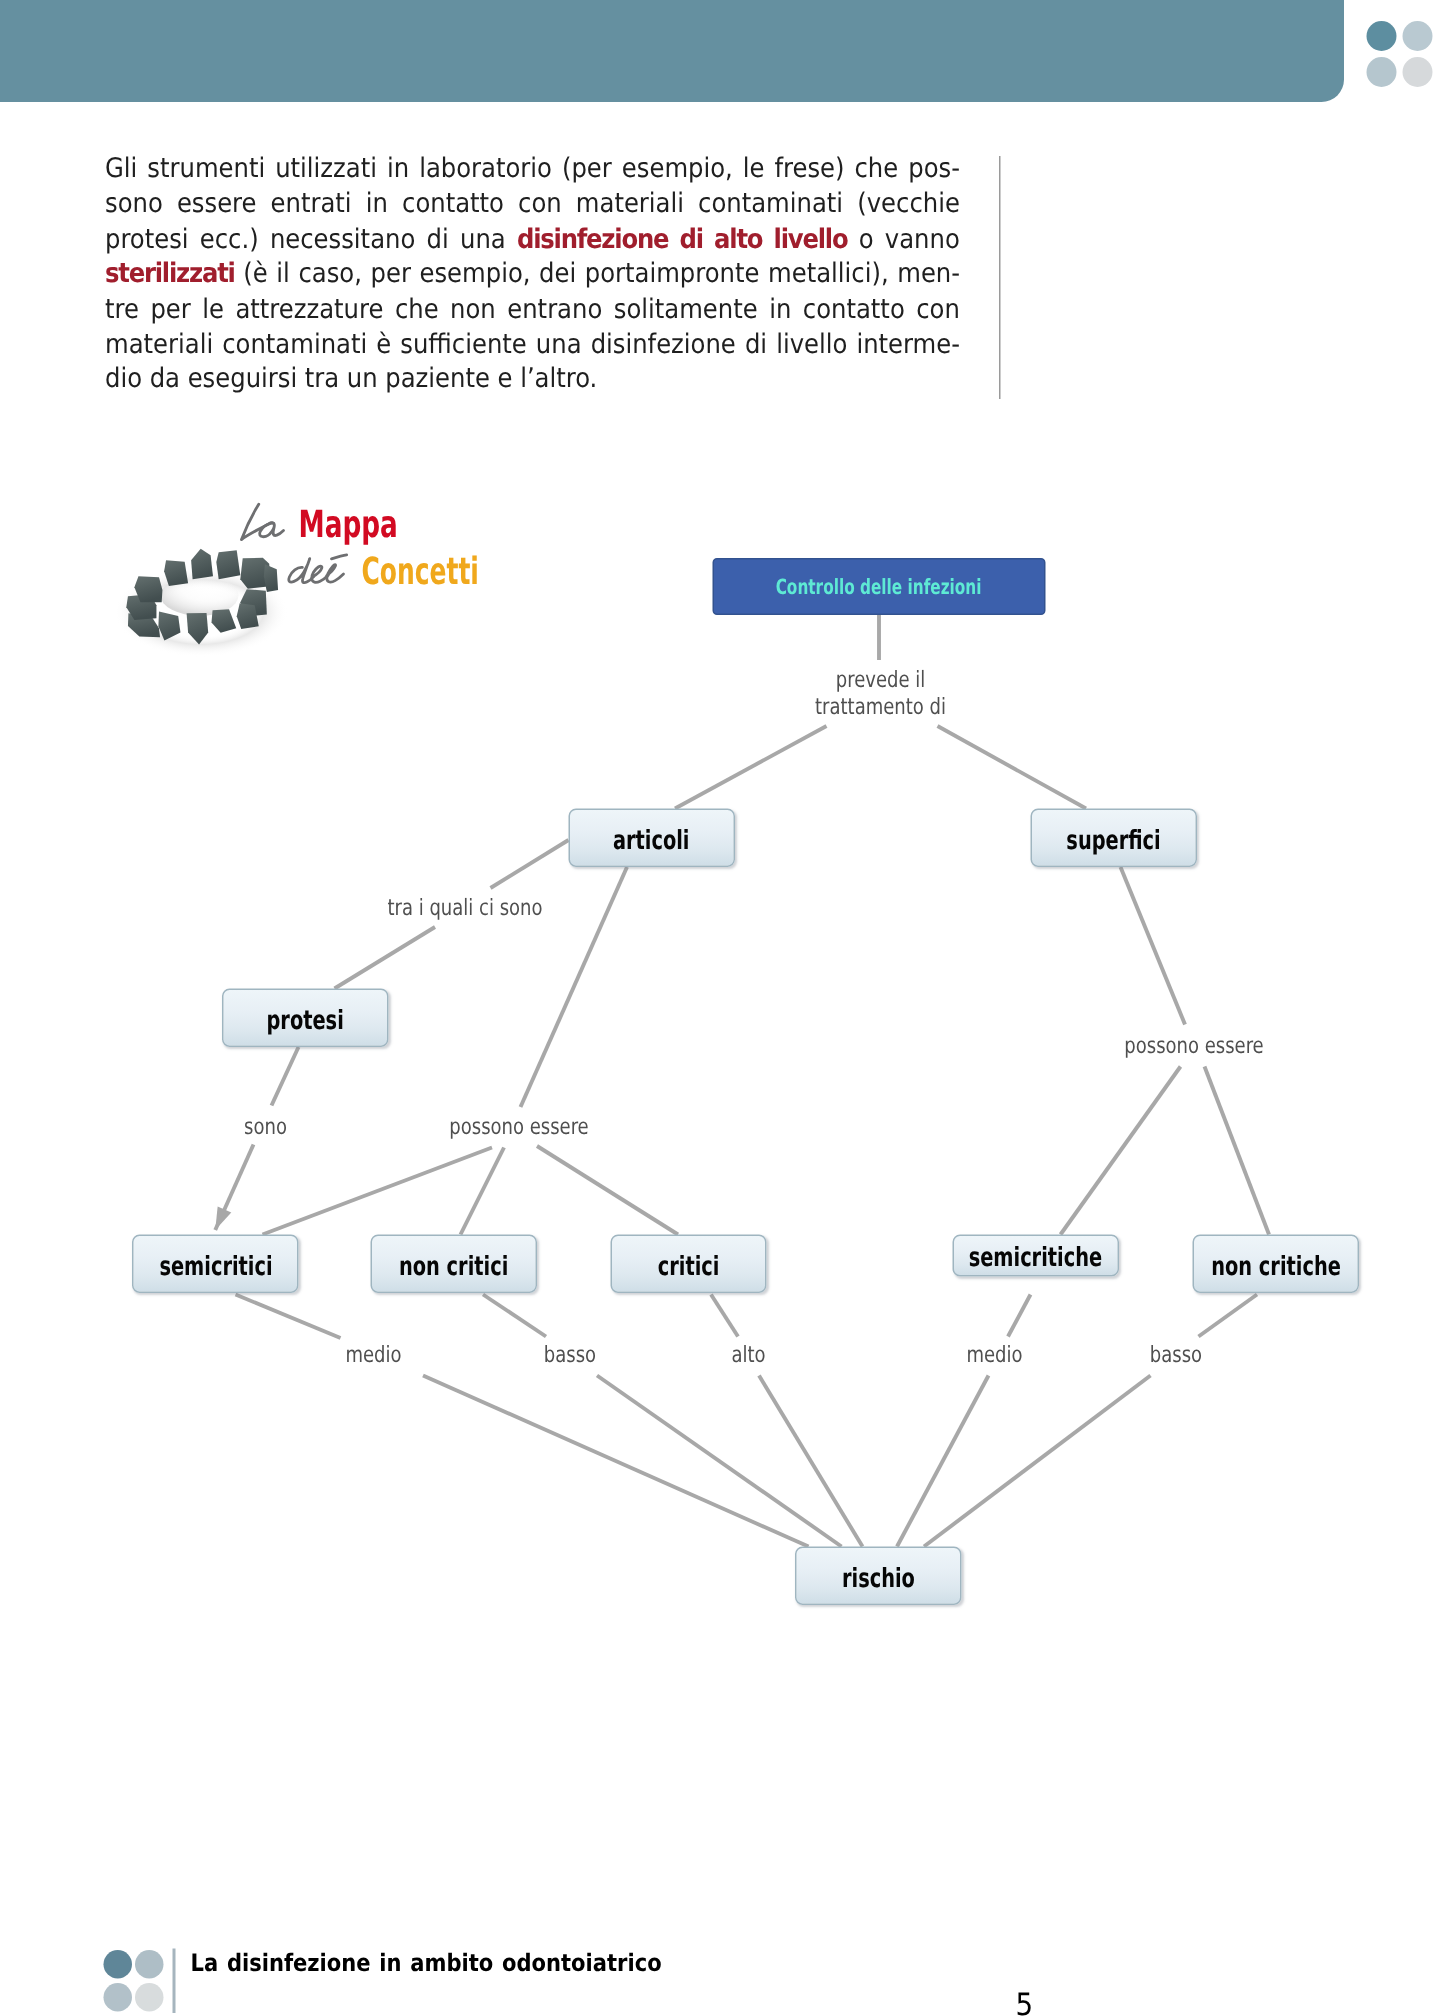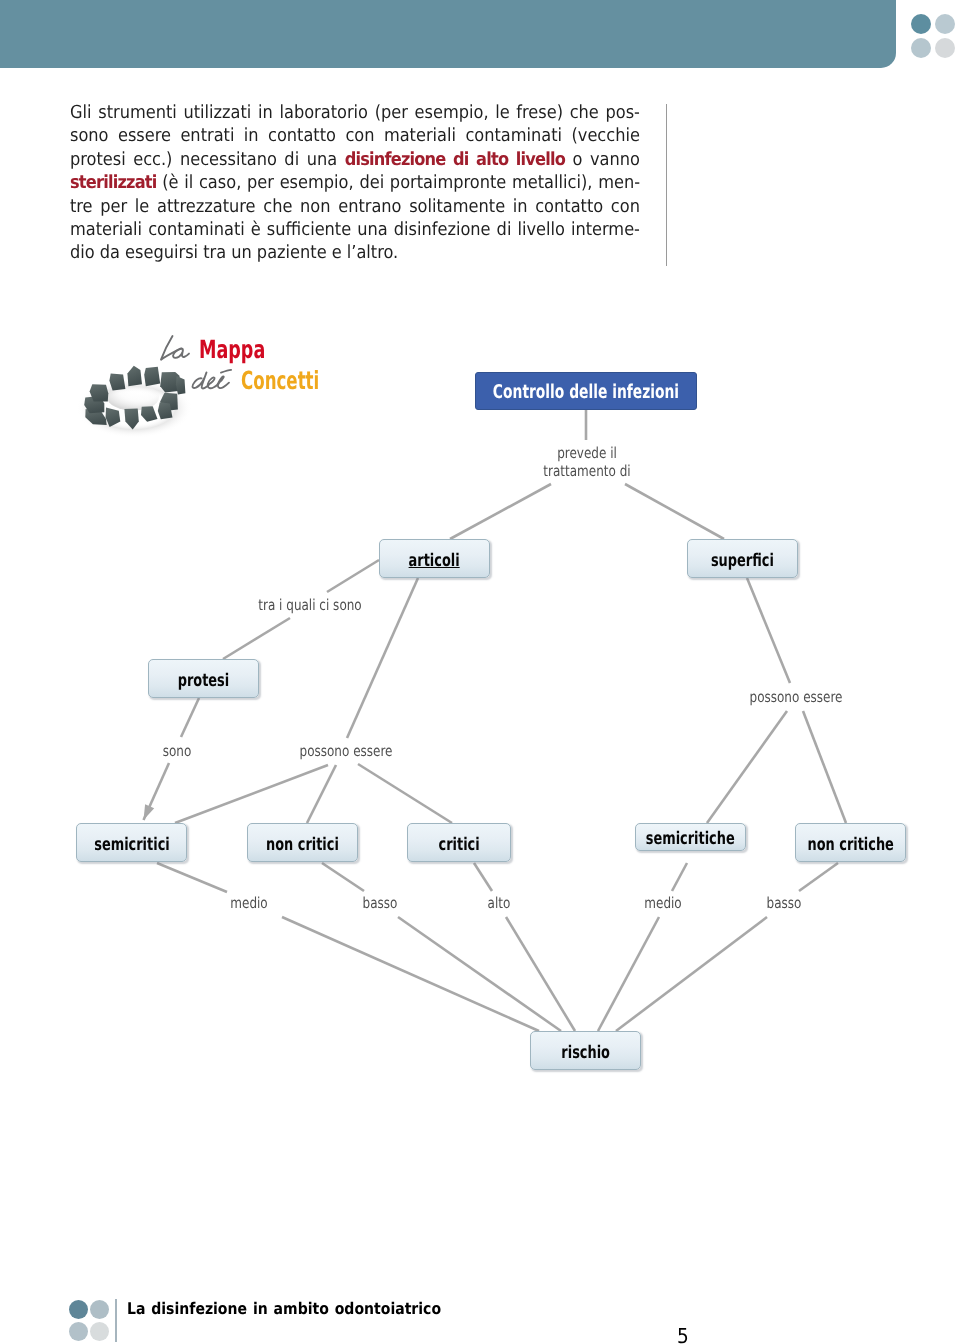--- a/index.html
+++ b/index.html
@@ -40,21 +40,21 @@
   .edges{position:absolute;left:0;top:0;}
   .node{position:absolute;box-sizing:border-box;
         border:1px solid #9fb5c0;border-radius:5px;
         background:linear-gradient(to bottom,#eef5f9 0%,#e7eff5 40%,#dde8ef 72%,#cfdee7 100%);
         display:flex;align-items:center;justify-content:center;
         font-family:"DejaVu Sans",sans-serif;font-stretch:condensed;
         font-weight:bold;font-size:17.5px;color:#060606;
         box-shadow:1.2px 1.2px 1.6px rgba(120,130,140,.35);}
   .node > span{display:inline-block;white-space:nowrap;transform:scaleX(.82);position:relative;top:2px;-webkit-font-smoothing:antialiased;}
   .node.root{background:#3c60ac;border:1px solid #32528f;border-radius:3px;
-             color:#ffffff;font-size:19px;box-shadow:none;}
+             color:#5eead4;font-size:14px;box-shadow:none;}
   .node.root > span{transform:scaleX(.81);top:1px;}
   .elabel{position:absolute;font-family:"DejaVu Sans",sans-serif;font-stretch:condensed;
           font-size:15px;color:#4f4f4f;white-space:nowrap;font-weight:normal;line-height:17.5px;}
   .elabel > div{transform:scaleX(.89);-webkit-font-smoothing:antialiased;}
 
   
   .footer-dots{position:absolute;left:69px;top:1300px;width:42px;height:42px;}
   .fdot{position:absolute;width:19px;height:19px;border-radius:50%;}
   .footer-rule{position:absolute;left:115px;top:1299px;width:1.5px;height:43px;background:#a6b5be;}
   .footer-title{position:absolute;left:127px;top:1299px;
@@ -180,30 +180,30 @@
         <path d="M474,863 L492,891" stroke="#a8a8a8" stroke-width="2.6" fill="none" stroke-linecap="butt"></path>
         <path d="M506,917 L575,1031" stroke="#a8a8a8" stroke-width="2.6" fill="none" stroke-linecap="butt"></path>
         <path d="M687,863 L672,891" stroke="#a8a8a8" stroke-width="2.6" fill="none" stroke-linecap="butt"></path>
         <path d="M659,917 L598,1031" stroke="#a8a8a8" stroke-width="2.6" fill="none" stroke-linecap="butt"></path>
         <path d="M838,863 L799,891" stroke="#a8a8a8" stroke-width="2.6" fill="none" stroke-linecap="butt"></path>
         <path d="M767,917 L616,1031" stroke="#a8a8a8" stroke-width="2.6" fill="none" stroke-linecap="butt"></path>
       </svg>
   <div class="node root" style="left: 475px; top: 372px; width: 222px; height: 38px;">
         <span>Controllo delle infezioni</span>
       </div>
-      <div class="node" style="left: 379px; top: 539px; width: 111px; height: 39px; text-decoration: underline;">
+      <div class="node" style="left: 379px; top: 539px; width: 111px; height: 39px;">
         <span>articoli</span>
       </div>
       <div class="node" style="left: 687px; top: 539px; width: 111px; height: 39px;">
         <span>superfici</span>
       </div>
       <div class="node" style="left: 148px; top: 659px; width: 111px; height: 39px;">
         <span>protesi</span>
       </div>
-      <div class="node" style="left: 76px; top: 823px; width: 111px; height: 39px;">
+      <div class="node" style="left: 88px; top: 823px; width: 111px; height: 39px;">
         <span>semicritici</span>
       </div>
       <div class="node" style="left: 247px; top: 823px; width: 111px; height: 39px;">
         <span>non critici</span>
       </div>
       <div class="node" style="left: 407px; top: 823px; width: 104px; height: 39px;">
         <span>critici</span>
       </div>
       <div class="node" style="left: 635px; top: 823px; width: 111px; height: 28px;">
         <span>semicritiche</span>

